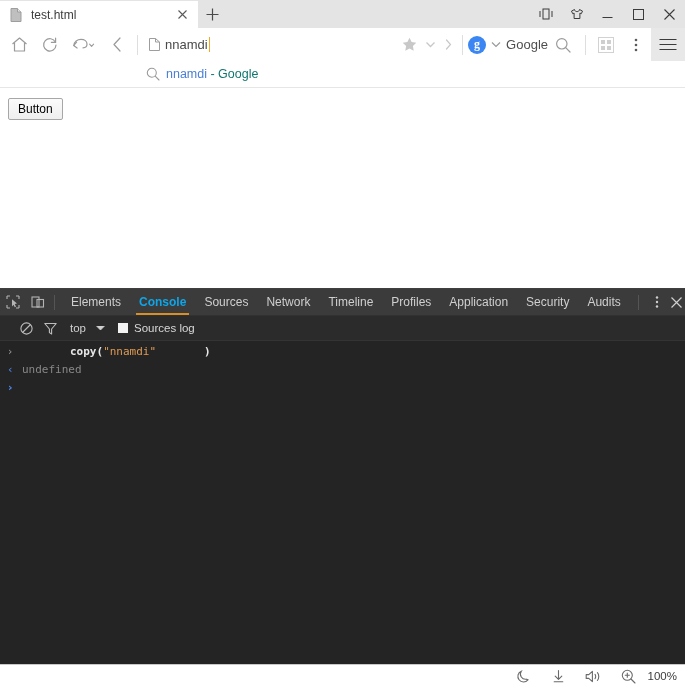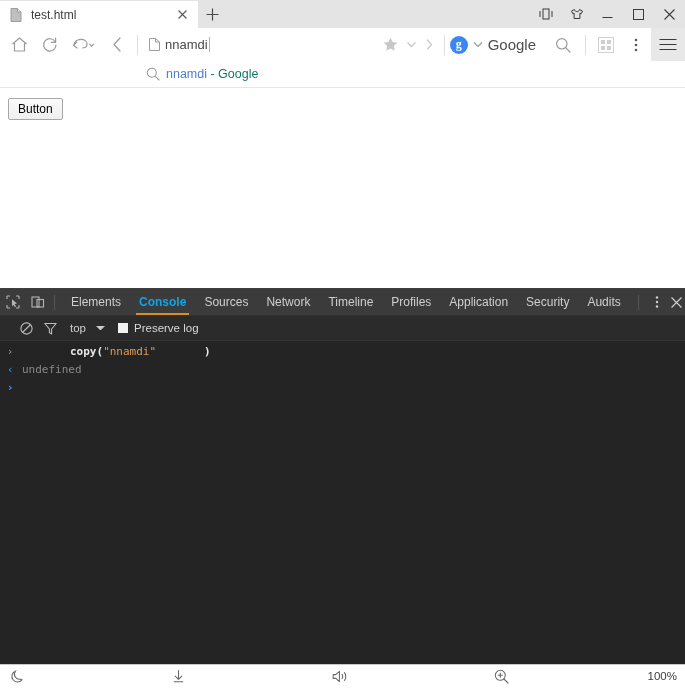--- a/index.html
+++ b/index.html
@@ -193,23 +193,23 @@
     flex: none;
   }
   .engine-chev {
     width: 20px;
     display: flex;
     align-items: center;
     justify-content: center;
     color: #9a9a9a;
   }
   .engine-name {
-    font-size: 15px;
+    font-size: 13px;
     color: #4e4e4e;
-    margin-right: 12px;
+    margin-right: 0;
   }
   .hamburger {
     width: 34px;
     height: 33px;
     background: #e8e8e8;
     display: flex;
     align-items: center;
     justify-content: center;
     color: #3b3b3b;
     flex: none;
@@ -406,21 +406,21 @@
   .code-str { color: #e09a54; }
   .code-undef { color: #888888; }
 
   
   .statusbar {
     height: 22px;
     background: #ffffff;
     border-top: 1px solid #c9c9c9;
     display: flex;
     align-items: center;
-    justify-content: space-between;
+    justify-content: flex-end;
     flex: none;
     padding-right: 8px;
   }
   .status-icon {
     width: 35px;
     height: 22px;
     display: flex;
     align-items: center;
     justify-content: center;
     color: #6a6a6a;
@@ -655,21 +655,21 @@
           <path d="M0.8 1.5h11.4L7.6 7v5L5.4 10.6V7z" fill="none" stroke="currentColor" stroke-width="1.1" stroke-linejoin="round"></path>
         </svg>
       </div>
       <div class="dt-context">top</div>
       <div class="dt-context-chev">
         <svg width="9" height="6" viewBox="0 0 9 6">
             <path d="M0.5 1L4.5 5 8.5 1" fill="currentColor" stroke="currentColor" stroke-width="0.8"></path>
           </svg>
       </div>
       <span class="dt-check"></span>
-      <span class="dt-check-label">Preserve log</span>
+      <span class="dt-check-label">Sources log</span>
     </div>
 
     <div class="dt-console">
       <div class="console-row">
         <span class="row-arrow arrow-in">›</span>
         <span><span class="code-fn">copy(</span><span class="code-str">"nnamdi"</span><span class="code-fn">)</span></span>
       </div>
       <div class="console-row">
         <span class="row-arrow arrow-out">‹</span>
         <span class="code-undef">undefined</span>

